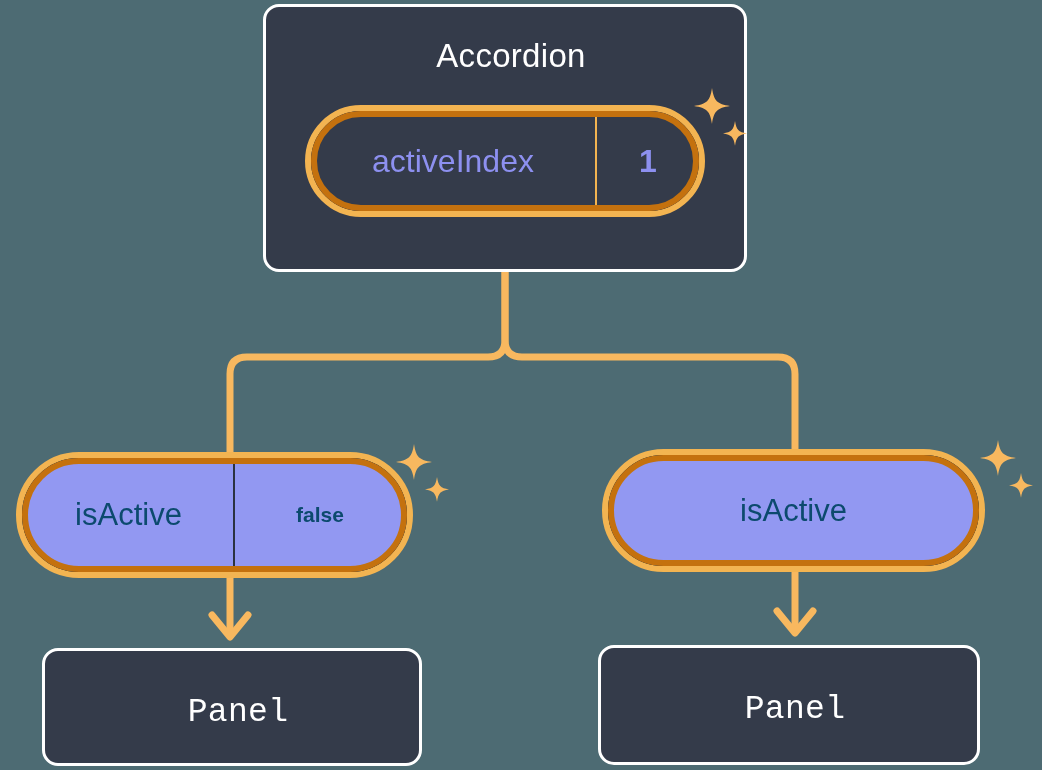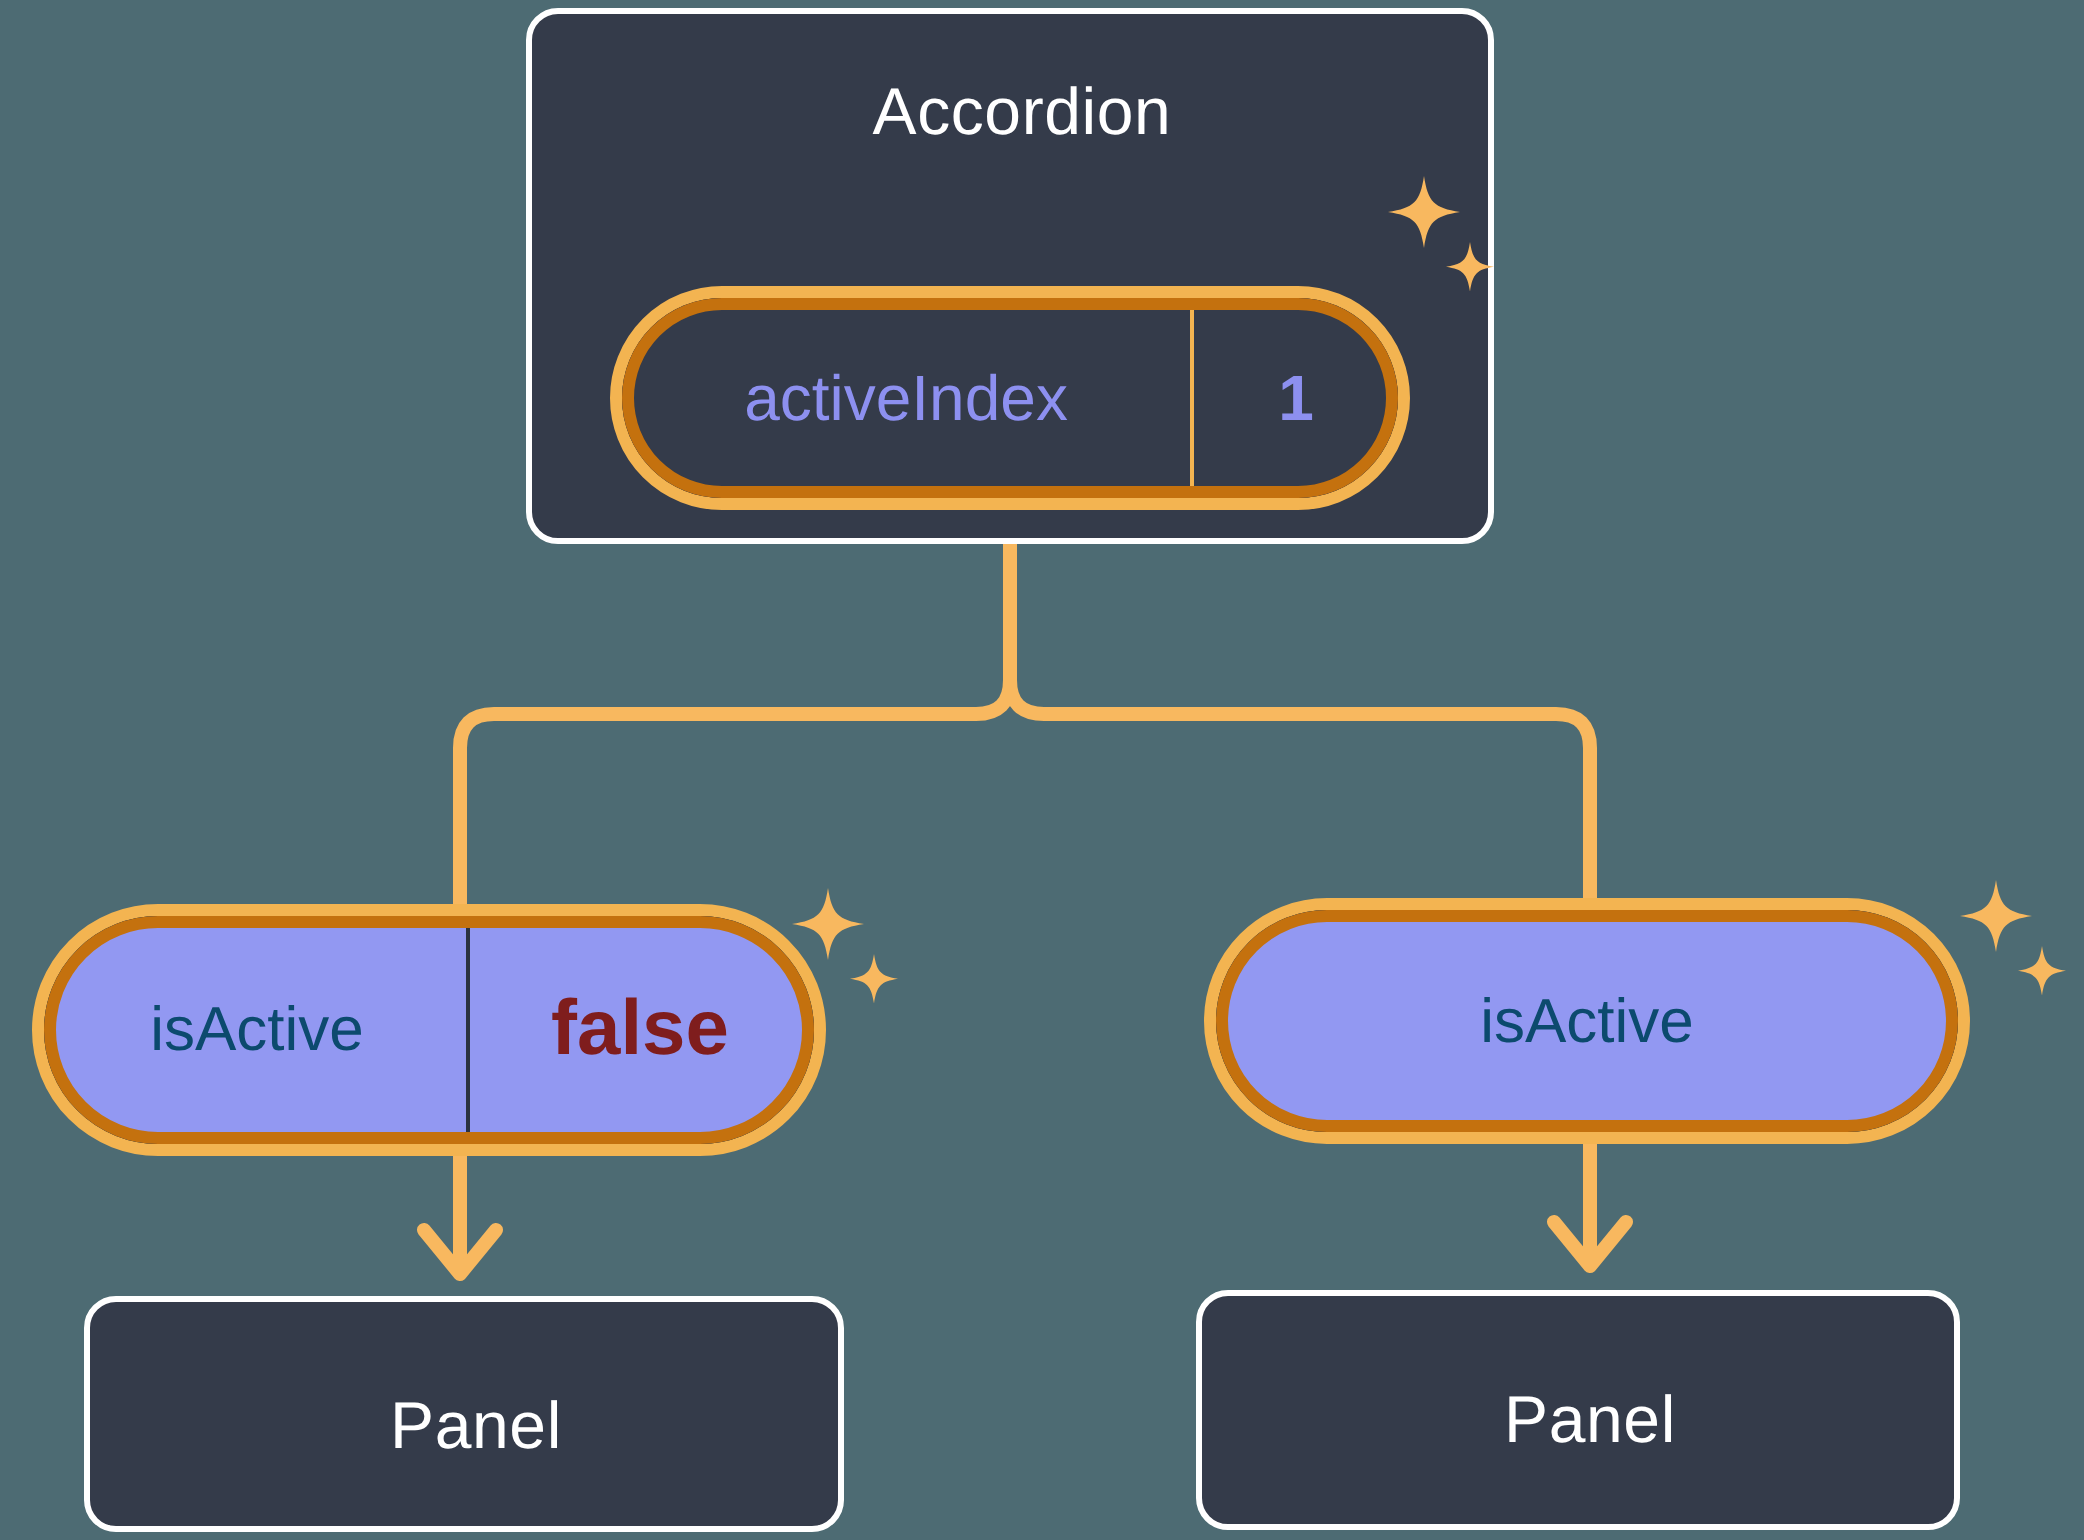--- a/index.html
+++ b/index.html
@@ -42,21 +42,21 @@
     left: 12px;
     right: 0;
     text-align: center;
     color: #ffffff;
     font-size: 33px;
     font-weight: 400;
     letter-spacing: 0.3px;
     white-space: nowrap;
   }
   #accordion-box .comp-title { top: 30px; }
-  .panel-box .comp-title { top: 43px; }
+  .panel-box .comp-title { top: 43px; font-family: Liberation Mono, monospace; }
 
   
   .pill {
     position: absolute;
     box-sizing: border-box;
     display: flex;
     align-items: stretch;
     border-radius: 999px;
     
     border: 6px solid #f3b451;
@@ -101,22 +101,22 @@
     background: #9298f2;
     border: 2px solid #2b3240;
   }
   .pill.purple .pill-key {
     color: #0c4a6e;
     font-size: 31px;
     font-weight: 400;
     padding: 0 22px;
   }
   .pill.purple .pill-val {
-    color: #7f1d1d;
-    font-size: 39px;
+    color: #0c4a6e;
+    font-size: 21px;
     font-weight: 700;
     padding: 0 26px;
     border-left: 2px solid #2b3240;
   }
 
   
   .sparkle-group {
     position: absolute;
     pointer-events: none;
   }
@@ -136,21 +136,21 @@
     <path d="M212,615 L230,637 L248,615" fill="none" stroke="#f8b85f" stroke-width="7" stroke-linecap="round" stroke-linejoin="round"></path>
 
     <path d="M795,572 L795,633" fill="none" stroke="#f8b85f" stroke-width="7" stroke-linecap="butt"></path>
     <path d="M777,611 L795,633 L813,611" fill="none" stroke="#f8b85f" stroke-width="7" stroke-linecap="round" stroke-linejoin="round"></path>
   </svg>
 
   <div class="comp-box" id="accordion-box" style="left:263px; top:4px; width:484px; height:268px;">
     <div class="comp-title">Accordion</div>
   </div>
 
-  <div class="pill dark" style="left:305px; top:105px; width:400px; height:112px;margin-top:38px;">
+  <div class="pill dark" style="left:305px; top:105px; width:400px; height:112px;">
     <div class="pill-inner">
       <div class="pill-key" style="flex:1 1 auto;">activeIndex</div>
       <div class="pill-val" style="flex:0 0 104px;">1</div>
     </div>
   </div>
 
   <div class="sparkle-group" style="left:694px; top:88px;">
     <svg width="60" height="70" viewBox="0 0 60 70">
       <path d="M18,0 C20,13 23,16 36,18 C23,20 20,23 18,36 C16,23 13,20 0,18 C13,16 16,13 18,0 Z" fill="#f8b85f"></path>
       <path d="M41,33 C42.4,42 44.4,44 53,45.4 C44.4,46.8 42.4,48.8 41,57.8 C39.6,48.8 37.6,46.8 29,45.4 C37.6,44 39.6,42 41,33 Z" fill="#f8b85f"></path>

